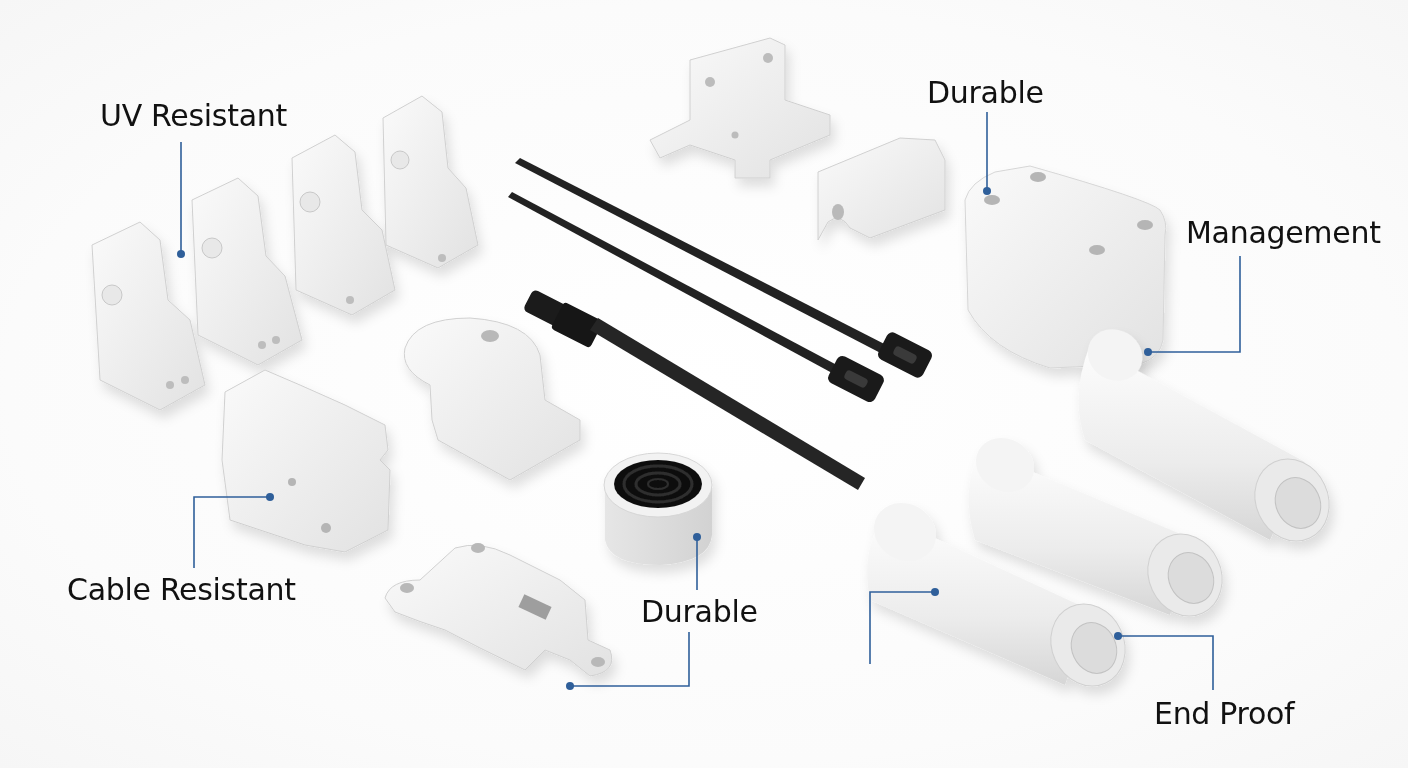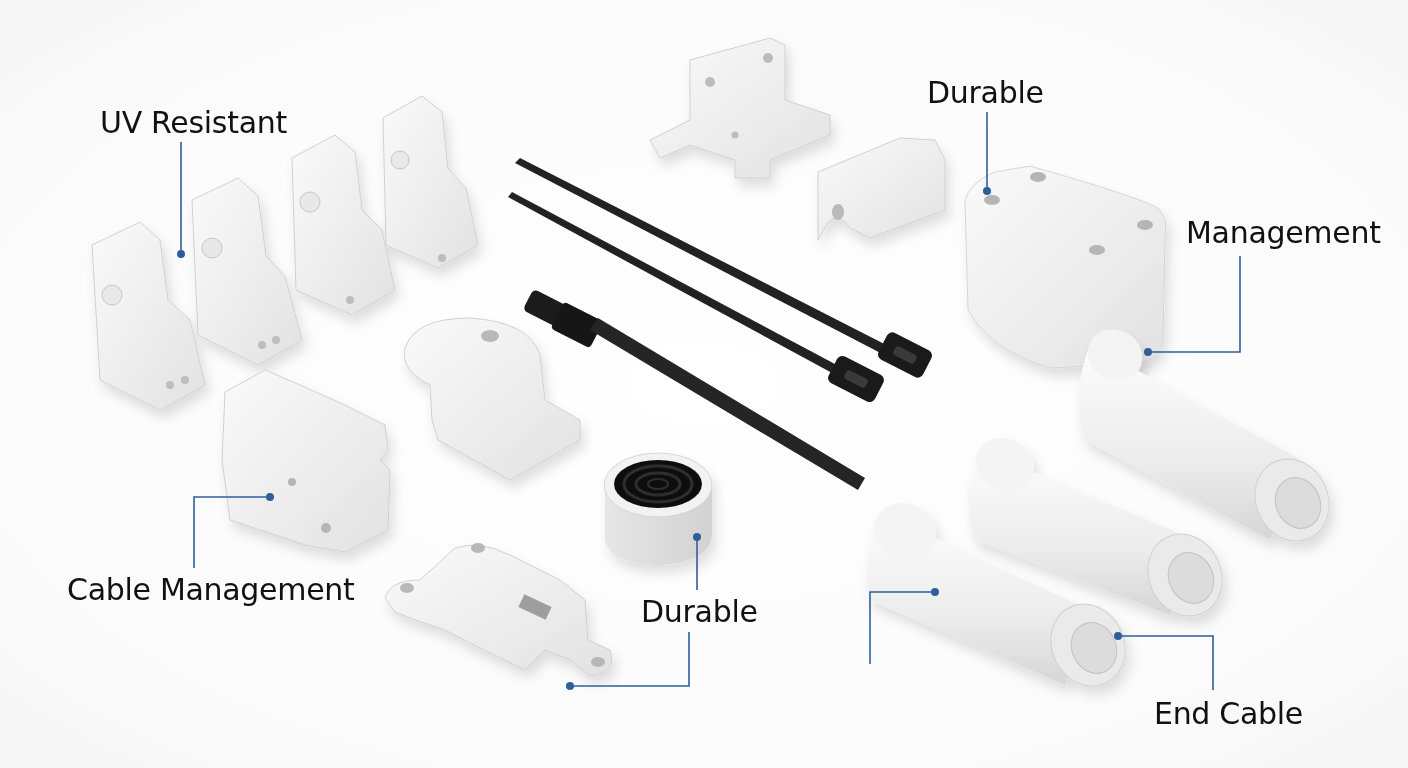--- a/index.html
+++ b/index.html
@@ -159,19 +159,19 @@
     <circle cx="987" cy="191" r="4"></circle>
     <circle cx="1148" cy="352" r="4"></circle>
     <circle cx="270" cy="497" r="4"></circle>
     <circle cx="697" cy="537" r="4"></circle>
     <circle cx="570" cy="686" r="4"></circle>
     <circle cx="935" cy="592" r="4"></circle>
     <circle cx="1118" cy="636" r="4"></circle>
   </g>
 </svg>
 
-<div class="label" style="left:100px;top:105px">UV Resistant</div>
+<div class="label" style="left:100px;top:98px">UV Resistant</div>
 <div class="label" style="left:927px;top:75px">Durable</div>
 <div class="label" style="left:1186px;top:215px">Management</div>
-<div class="label" style="left:67px;top:572px">Cable Management</div>
+<div class="label" style="left:67px;top:572px">Cable Resistant</div>
 <div class="label" style="left:641px;top:594px">Durable</div>
-<div class="label" style="left:1154px;top:696px">End Cable</div>
+<div class="label" style="left:1154px;top:696px">End Proof</div>
 </div>
 
 </body></html>

